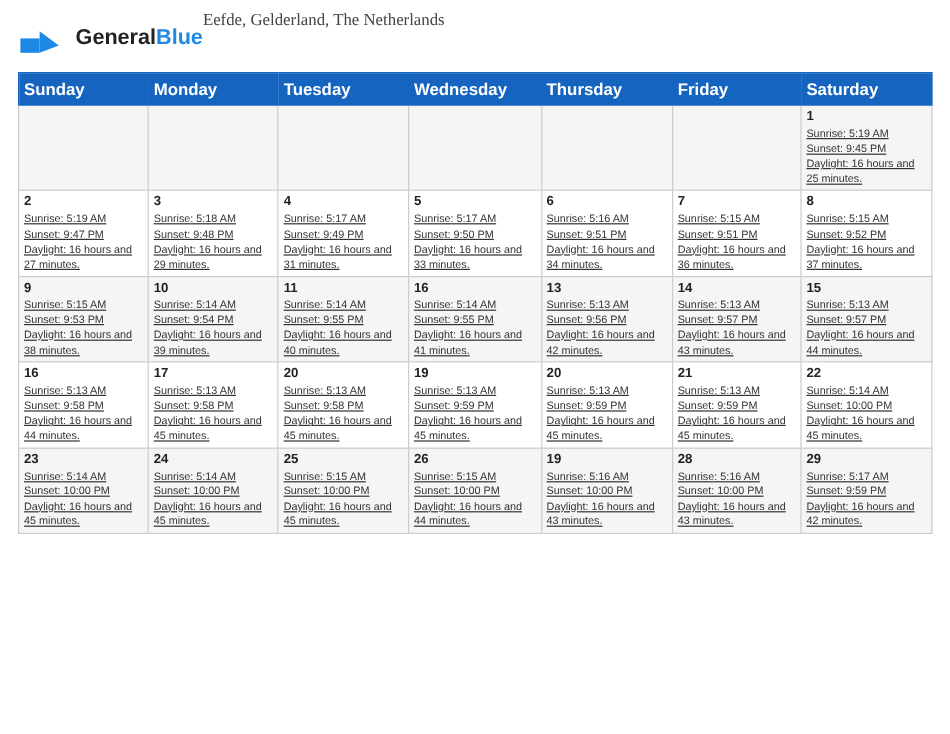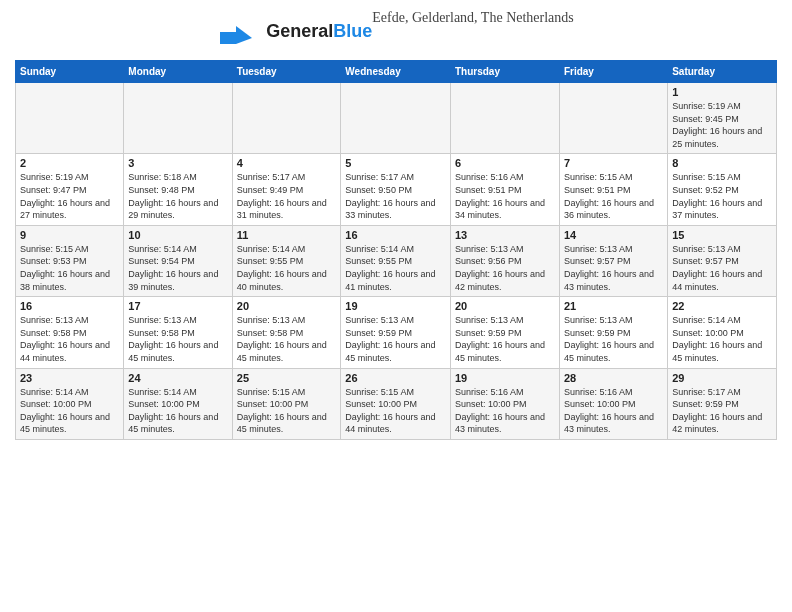--- a/index.html
+++ b/index.html
@@ -5,21 +5,21 @@
     * { box-sizing: border-box; margin: 0; padding: 0; }
     body {
       font-family: Arial, sans-serif;
       background: #fff;
       width: 792px;
       min-height: 612px;
       padding: 10px 15px;
     }
     .header-area {
       display: flex;
-      justify-content: center;
+      justify-content: flex-start;
       align-items: flex-start;
       margin-bottom: 6px;
     }
     .title-area {
       text-align: right;
     }
     .title-area h1 {
       font-size: 32px;
       font-weight: bold;
       color: #222;
@@ -32,21 +32,21 @@
     }
     .calendar-table {
       width: 100%;
       border-collapse: collapse;
       font-size: 10px;
     }
     .calendar-table thead th {
       background: #1565C0;
       color: #fff;
       padding: 5px 4px;
-      font-size: 10px;
+      font-size: 14px;
       font-weight: bold;
       text-align: left;
       border: 1px solid #1565C0;
     }
     .calendar-table tbody td {
       border: 1px solid #ccc;
       vertical-align: top;
       padding: 3px 4px;
       background: #fff;
       width: 113px;
@@ -62,20 +62,21 @@
       font-size: 11px;
       font-weight: bold;
       color: #222;
       display: block;
       margin-bottom: 2px;
     }
     .day-info {
       font-size: 9px;
       color: #333;
       line-height: 1.4;
+      text-decoration: underline;
     }
     .empty-cell {
       background: #f5f5f5 !important;
     }
     
     .logo-wrap {
       display: flex;
       align-items: center;
       gap: 4px;
     }

